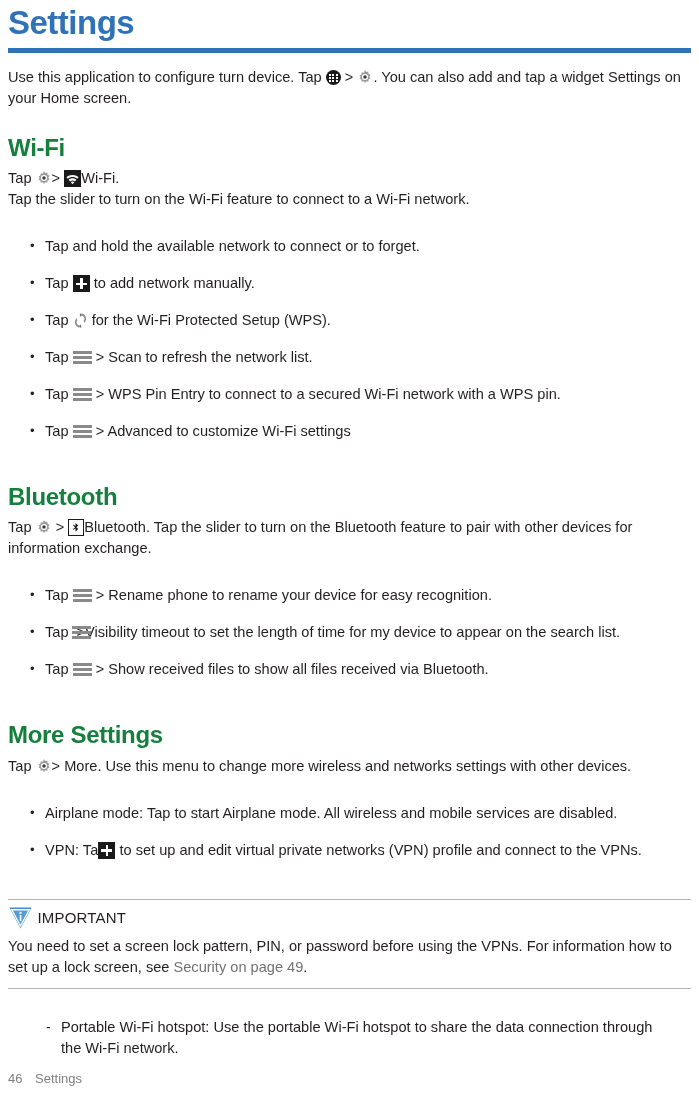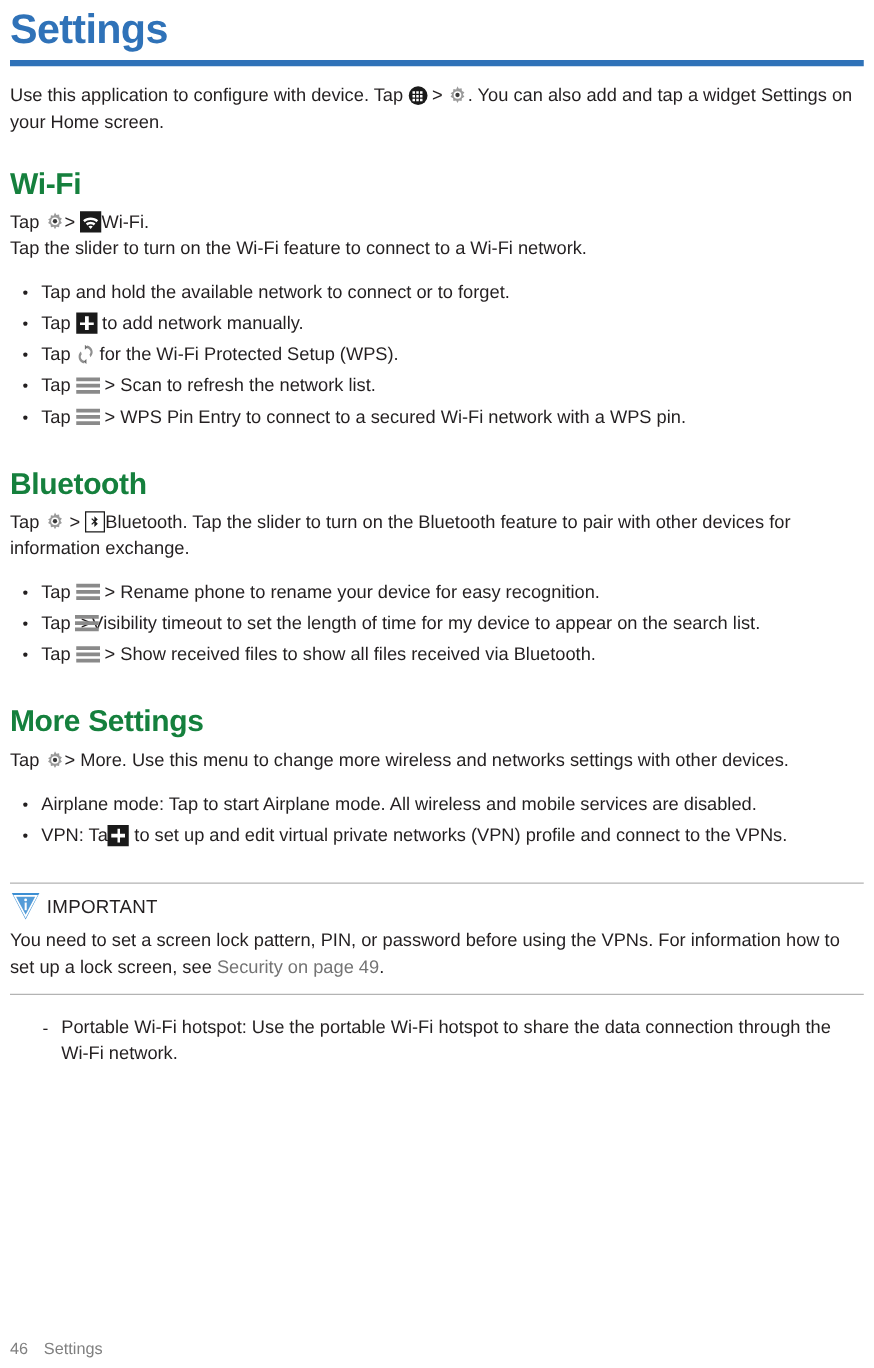--- a/index.html
+++ b/index.html
@@ -59,21 +59,21 @@
   ul.bullets {
     list-style: none;
     margin: 0;
     padding: 0;
   }
   ul.bullets > li {
     position: relative;
     padding-left: 21px;
     font-size: 14.6px;
     line-height: 21px;
-    margin: 4px;
+    margin: 16px;
   }
   ul.bullets > li::before {
     content: "\2022";
     position: absolute;
     left: 6px;
     top: -1px;
     font-size: 13px;
     color: #231f20;
   }
   ul.bullets > li.dash { padding-left: 37px; }
@@ -197,21 +197,21 @@
 <body>
 
 <div class="page">
 
   <h1 class="page-title">Settings</h1>
   <div class="title-rule"></div>
 
   <div class="sp-14"></div>
 
   <p class="para">
-    <span>Use this application to configure with device. Tap</span>
+    <span>Use this application to configure turn device. Tap</span>
     <span class="icon ic-apps">
       <i style="left:3.2px;top:4px"></i><i style="left:6.5px;top:4px"></i><i style="left:9.8px;top:4px"></i>
       <i style="left:3.2px;top:7px"></i><i style="left:6.5px;top:7px"></i><i style="left:9.8px;top:7px"></i>
       <i style="left:3.2px;top:10px"></i><i style="left:6.5px;top:10px"></i><i style="left:9.8px;top:10px"></i>
     </span>
     <span>&gt;</span>
     <span class="icon ic-gear">
       <svg viewBox="0 0 24 24" width="16" height="16" aria-hidden="true">
         <path fill="#9b9b9b" d="M12 1.5l1.6 3 3.3-.6.4 3.3 3 1.6-1.9 2.7 1.9 2.7-3 1.6-.4 3.3-3.3-.6-1.6 3-1.6-3-3.3.6-.4-3.3-3-1.6 1.9-2.7L3.7 9.8l3-1.6.4-3.3 3.3.6z"></path>
         <circle cx="12" cy="12" r="4.6" fill="#ffffff"></circle>
@@ -270,20 +270,25 @@
     <li>
       <span>Tap</span>
       <span class="icon ic-menu"><i></i><i></i><i></i></span>
       <span>&gt; Scan to refresh the network  list.</span>
     </li>
     <li>
       <span>Tap</span>
       <span class="icon ic-menu"><i></i><i></i><i></i></span>
       <span>&gt; WPS Pin Entry to connect to a secured Wi-Fi network with a WPS   pin.</span>
     </li>
+    <li>
+      <span>Tap</span>
+      <span class="icon ic-menu"><i></i><i></i><i></i></span>
+      <span>&gt; Advanced to customize Wi-Fi  settings</span>
+    </li>
   </ul>
 
   <div class="sp-26"></div>
 
   <h2 class="section-title">Bluetooth</h2>
   <div class="sp-8"></div>
 
   <p class="para">
     <span>Tap</span>
     <span class="icon ic-gear">

